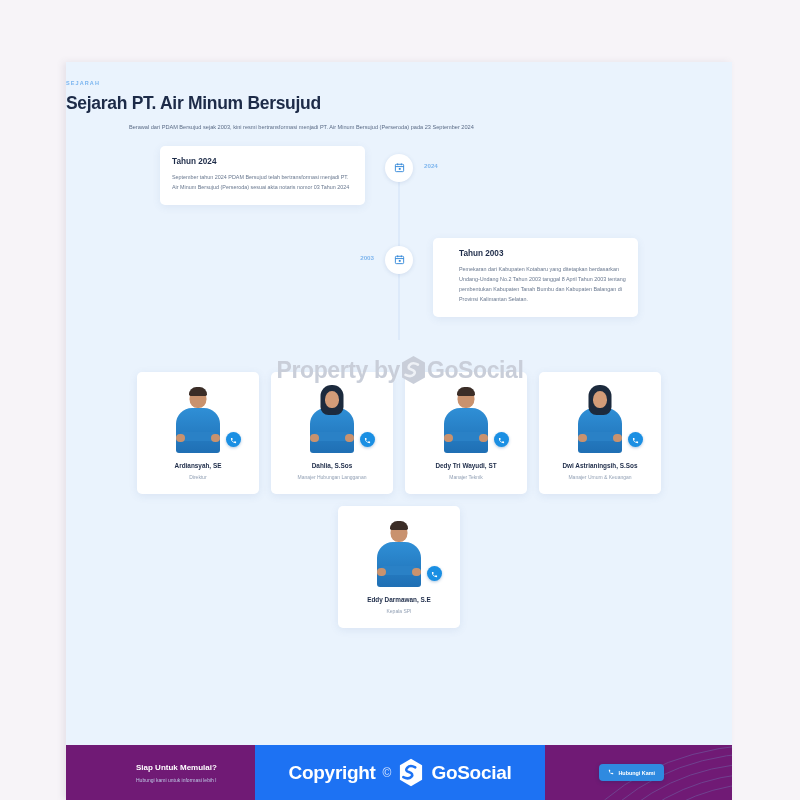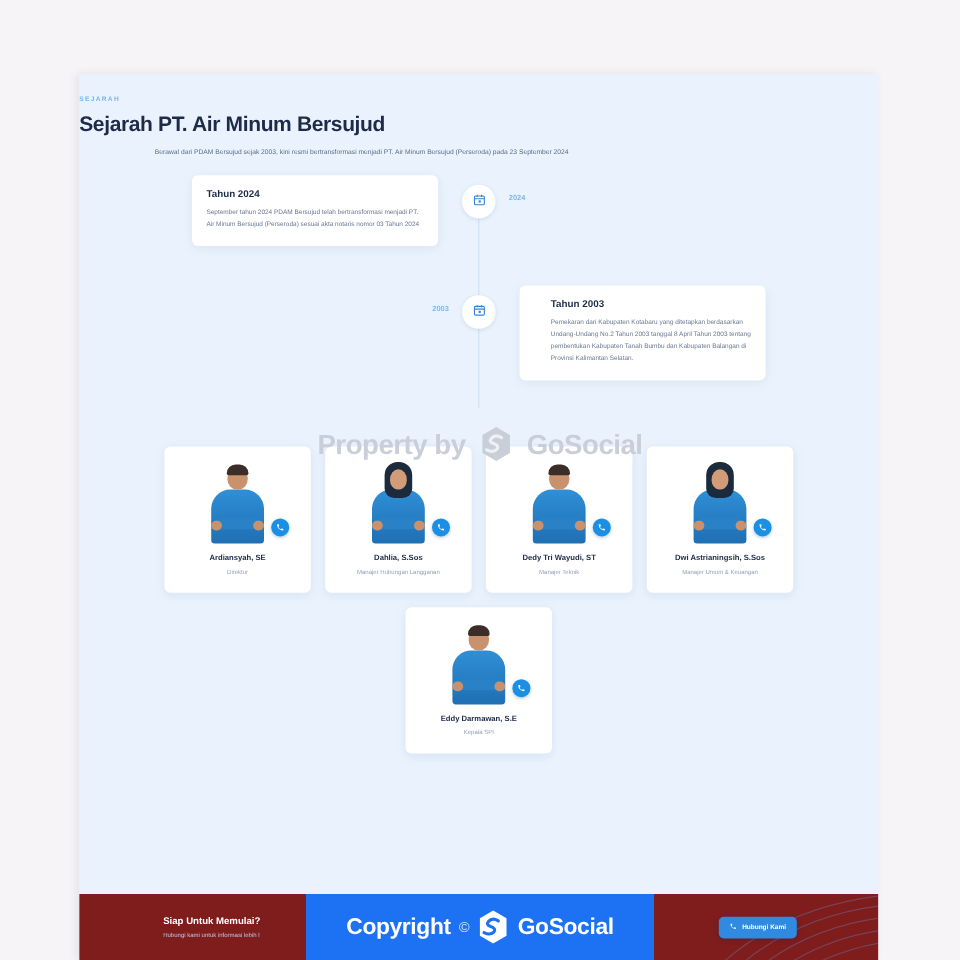--- a/index.html
+++ b/index.html
@@ -145,30 +145,30 @@
   .tm-badge svg { width: 7px; height: 7px; }
 
   .tm-name {
     margin-top: 9px; font-size: 6.4px; font-weight: 700; color: #1d2b48;
   }
   .tm-role { margin-top: 5px; font-size: 5px; color: #93a1b5; }
 
   
   .watermark {
     position: absolute; left: 0; right: 0; top: 355px;
-    display: flex; align-items: center; justify-content: center; gap: 12px;
+    display: flex; align-items: center; justify-content: center; gap: 0;
     pointer-events: none; z-index: 6;
   }
   .wm-text { font-size: 23px; font-weight: 700; color: #c9ced9; letter-spacing: -.4px; }
   .wm-mark { width: 27px; height: 30px; }
 
   
   .footer {
     position: absolute; left: 0; right: 0; bottom: 0; height: 55px;
-    background: #7f1d1d; overflow: hidden;
+    background: #701a75; overflow: hidden;
   }
   .f-wave {
     position: absolute; right: -20px; top: -30px;
     width: 190px; height: 120px; opacity: .38;
   }
   .f-inner {
     position: relative; height: 100%;
     display: flex; align-items: center; justify-content: space-between;
     padding: 0 68px 0 70px;
   }

